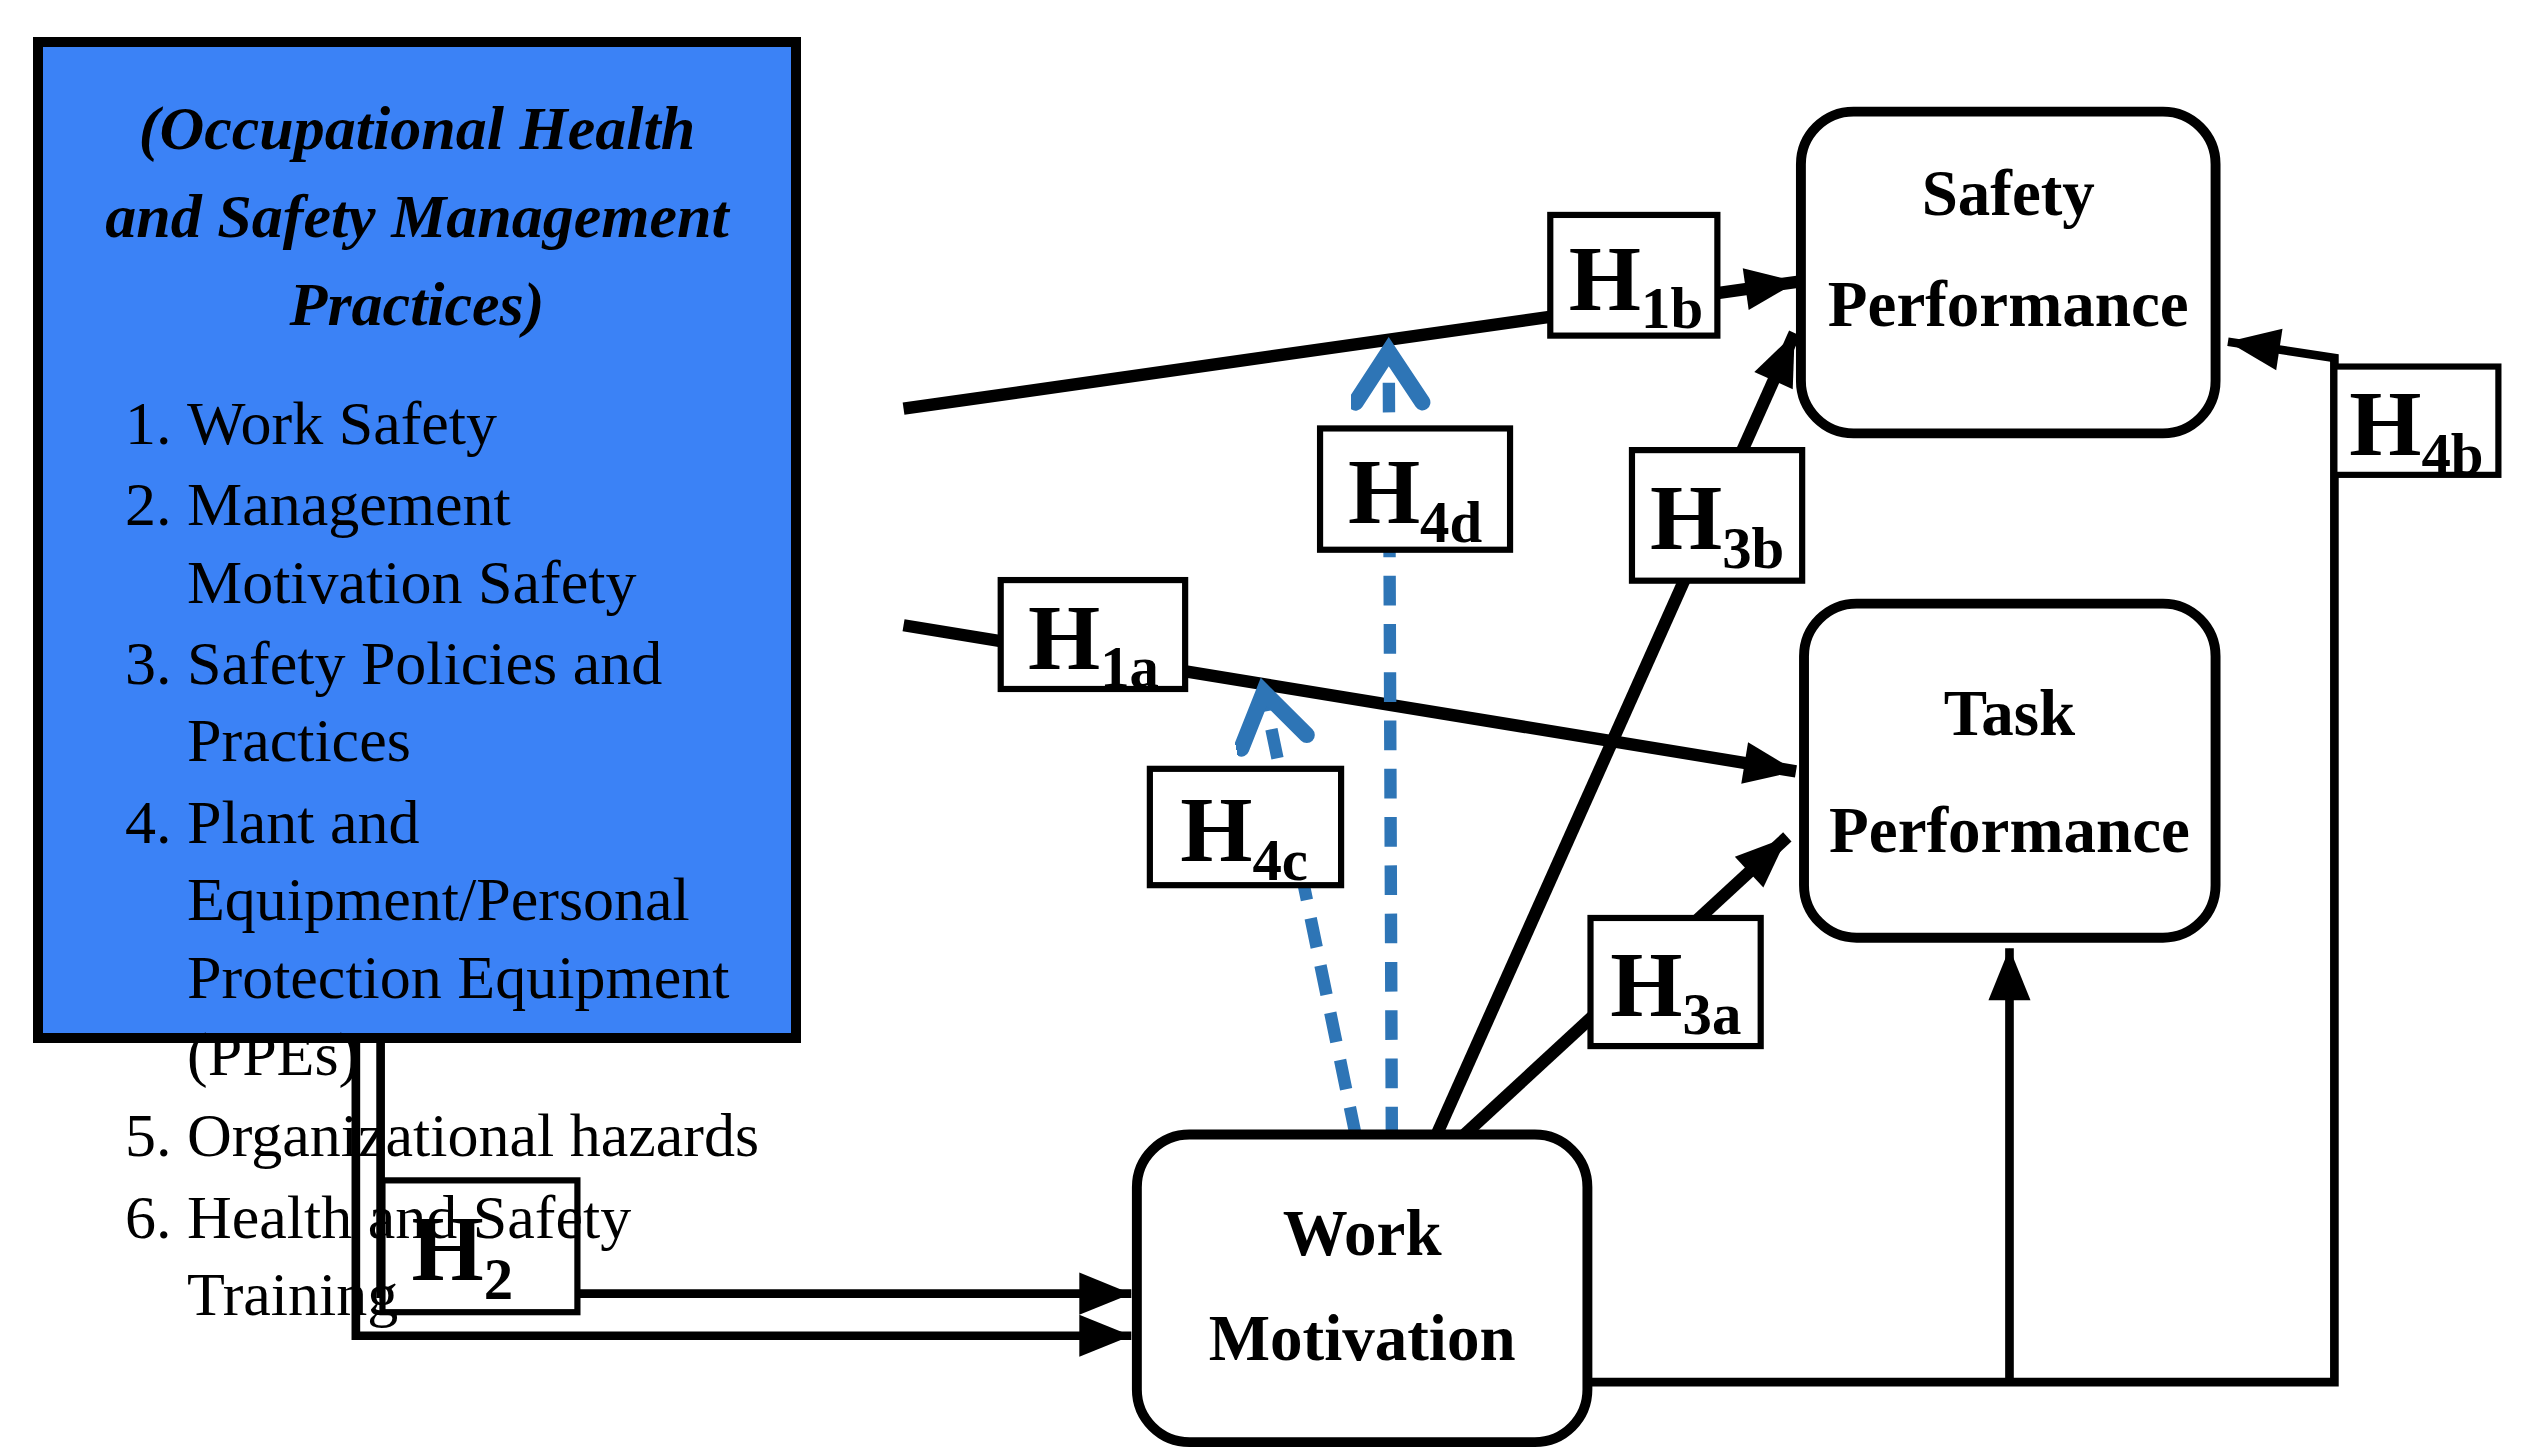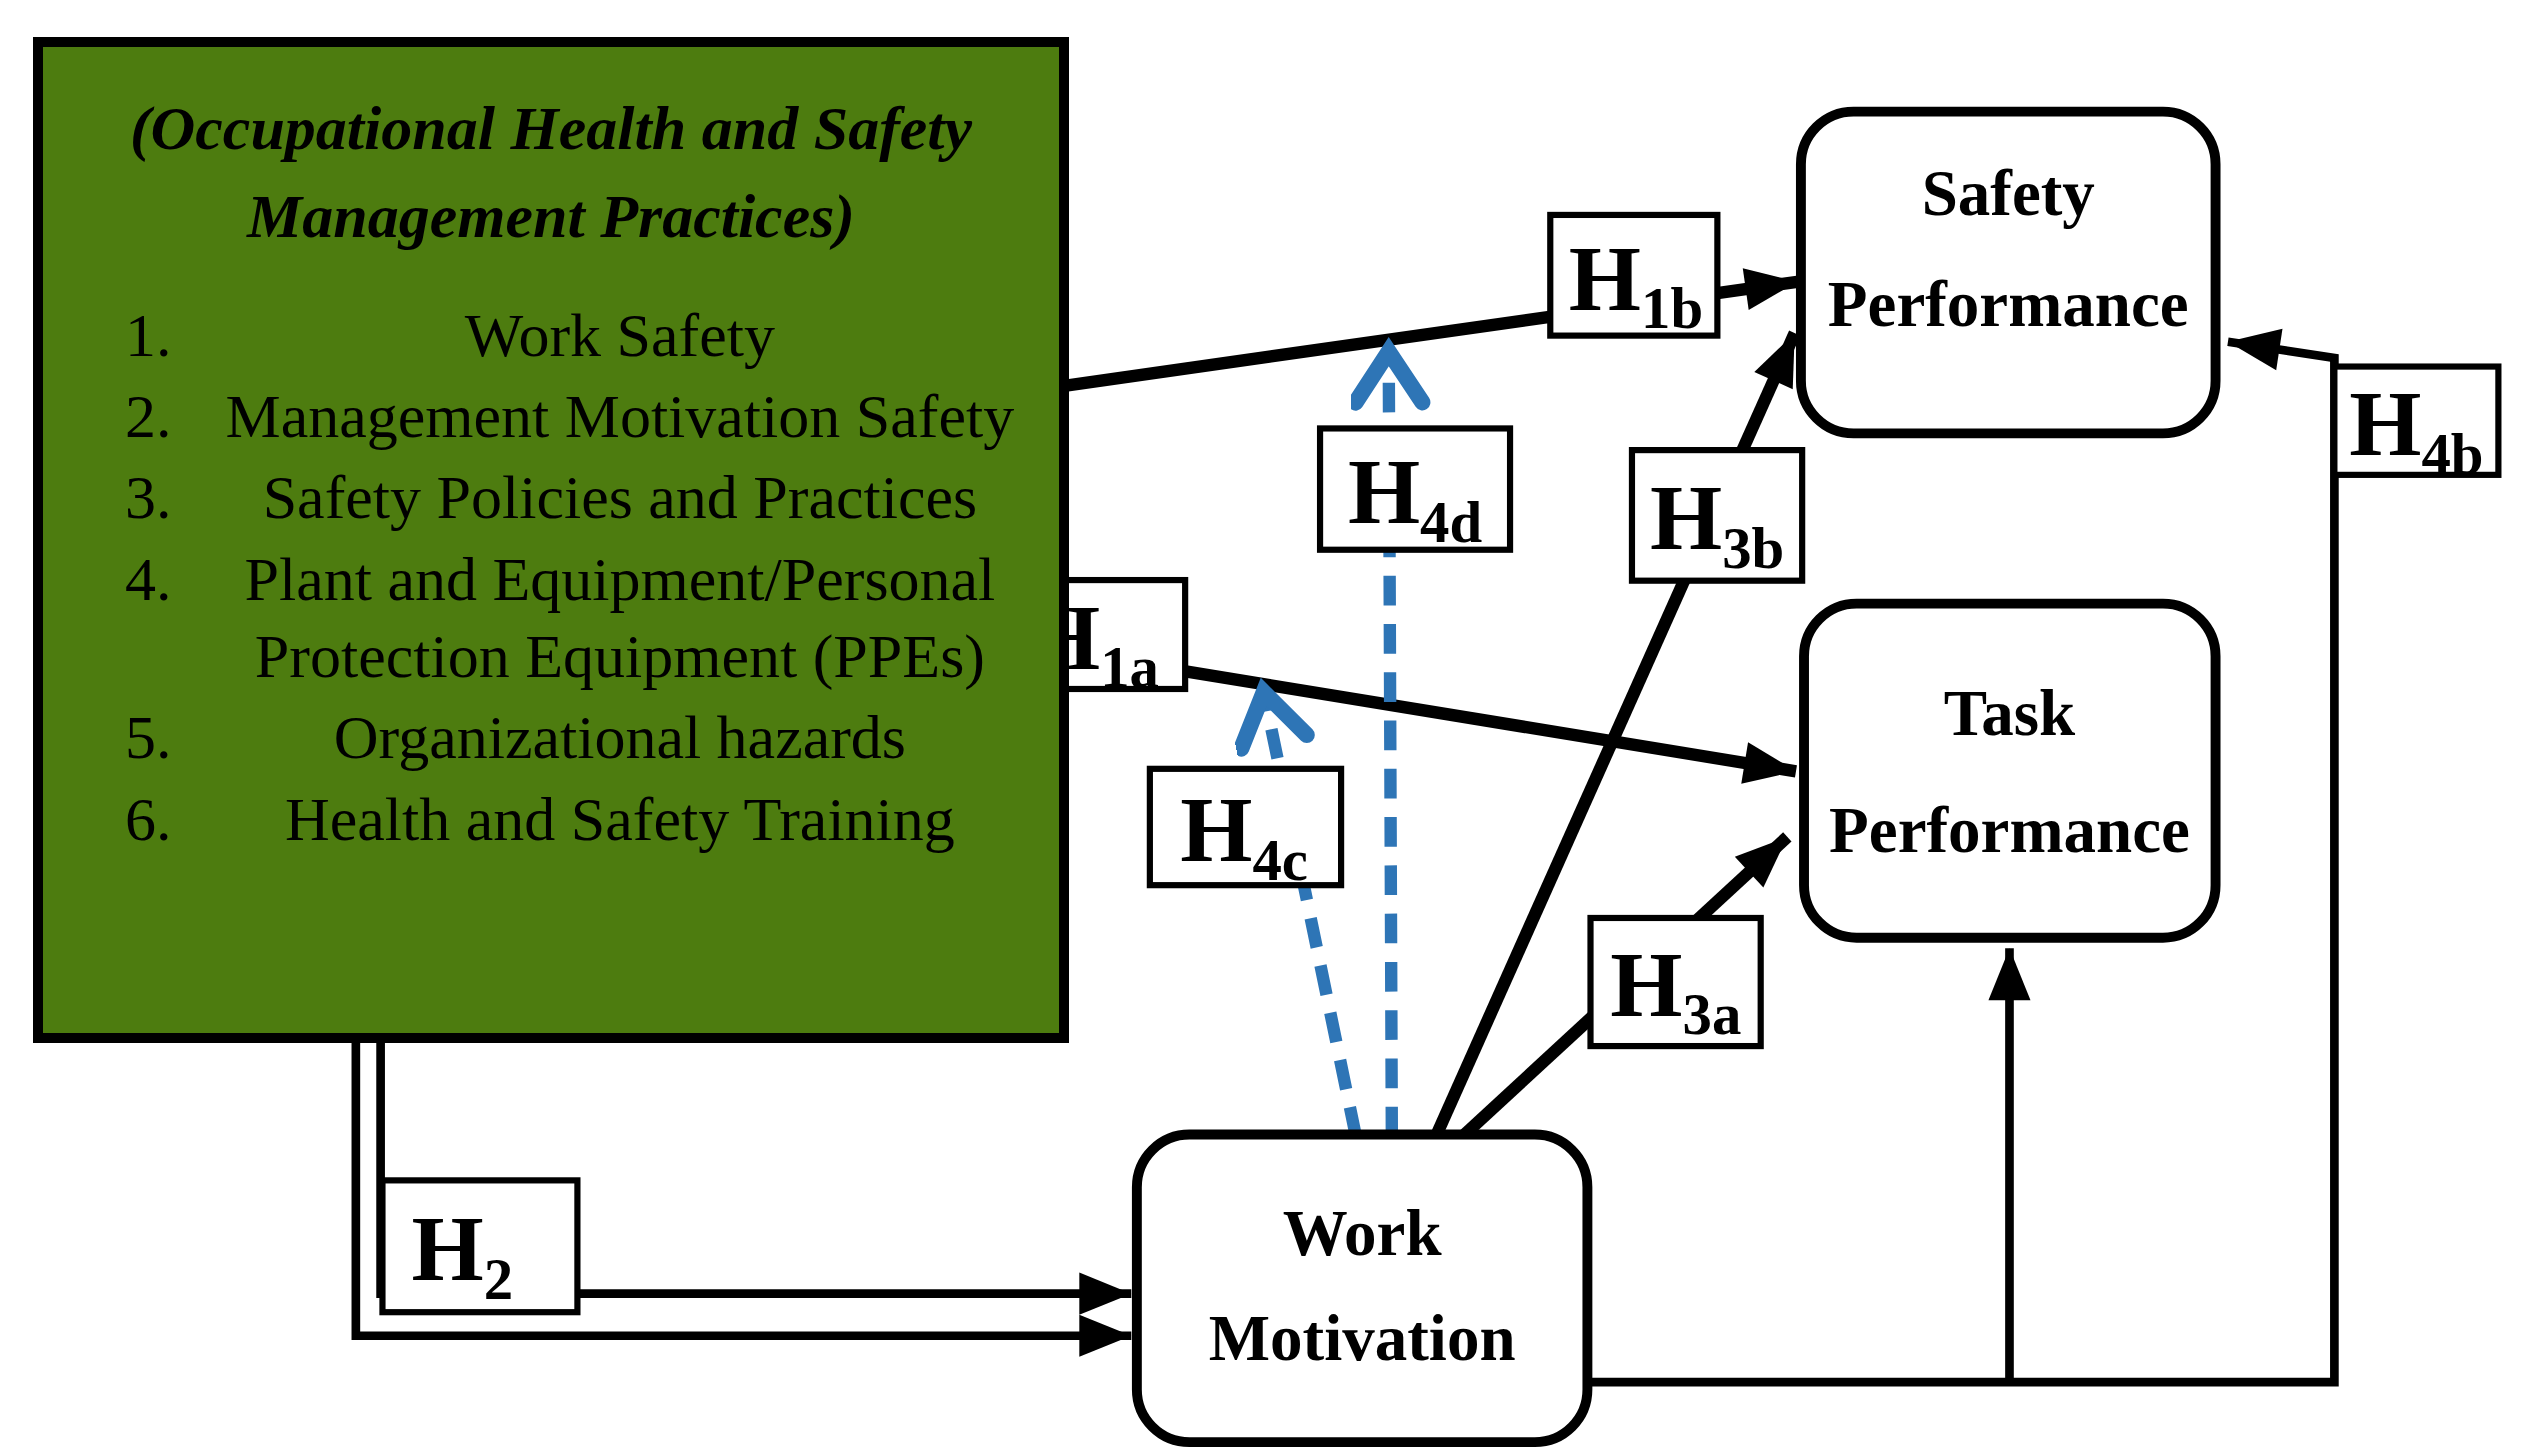--- a/index.html
+++ b/index.html
@@ -10,41 +10,41 @@
     background: #ffffff;
     font-family: "Liberation Serif", serif;
     overflow: hidden;
   }
   .stage > svg { position: absolute; left: 0; top: 0; }
 
   
   .ohs-box {
     position: absolute;
     left: 33px; top: 37px;
-    width: 1036px; height: 1006px;
+    width: 768px; height: 1006px;
     box-sizing: border-box;
     border: 10px solid #000;
-    background: #4d7c0f;
+    background: #3b82f6;
     color: #000;
   }
   .ohs-title {
     margin: 37px 50px 12.4px 50px;
     text-align: center;
     font-size: 62px;
     font-weight: bold;
     font-style: italic;
     line-height: 1.42;
   }
   .ohs-list {
     margin: 37px 6.2px 0 0;
     padding-left: 144px;
     font-size: 62px;
     line-height: 1.25;
   }
-  .ohs-list li { margin-bottom: 3.7px; text-align: center; }
+  .ohs-list li { margin-bottom: 3.7px; }
 
   
   .arrow      { stroke: #000; fill: none; }
   .arrow-main { stroke-width: 20px; }
   .arrow-thin { stroke-width: 14px; }
   .arrow-mod  { stroke: #2e75b6; stroke-width: 20px; fill: none; stroke-dasharray: 48 30; }
   .node-rect  { fill: #fff; stroke: #000; stroke-width: 16px; }
   .label-rect { fill: #fff; stroke: #000; stroke-width: 10px; }
   .node-label { font: bold 105px "Liberation Serif", serif; fill: #000; text-anchor: middle; }
   .h-main     { font: bold 150px "Liberation Serif", serif; fill: #000; }

